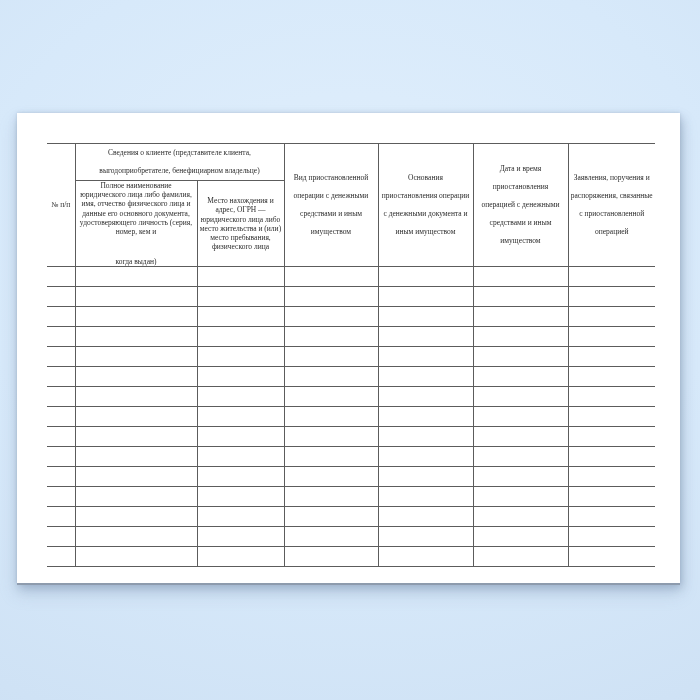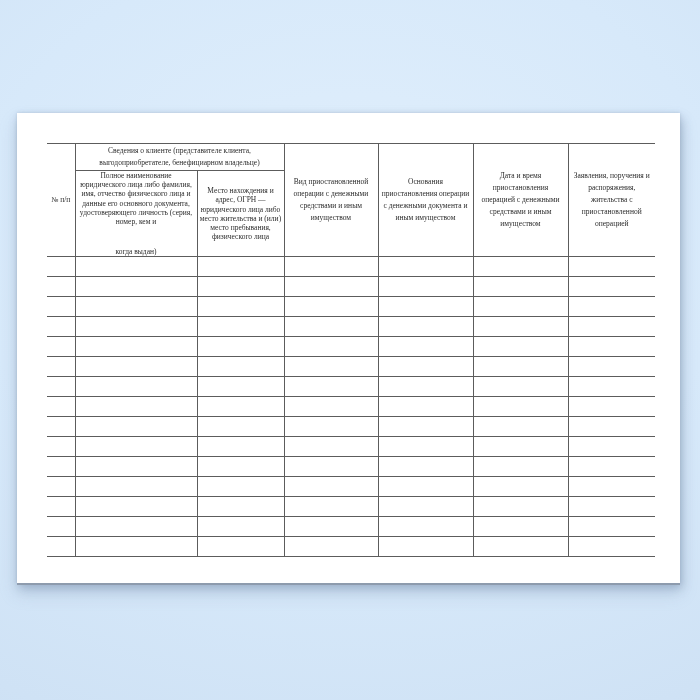--- a/index.html
+++ b/index.html
@@ -46,21 +46,21 @@
     text-align: center;
     vertical-align: middle;
     overflow: hidden;
   }
   
   table.register tr > th:first-child,
   table.register tr > td:first-child { border-left: none; }
   table.register tr > th:last-child,
   table.register tr > td:last-child { border-right: none; }
 
-  tr.h1 th { height: 26px; font-size: 7.5px; line-height: 12px; }
+  tr.h1 th { height: 26px; font-size: 7.5px; line-height: 18px; }
   tr.h2 th { height: 82px; font-size: 7.5px; line-height: 9.2px; }
   th.rowspan-head { font-size: 7.5px; line-height: 9.4px; }
   th.num-head { font-size: 8px; line-height: 10px; }
   tbody.rows td { height: 19px; font-size: 7.5px; }
   .tail-line { margin-top: 21px; }
 </style>
 </head>
 <body>
 
 <div class="paper">
@@ -74,21 +74,21 @@
       <col style="width:95px">
       <col style="width:87px">
     </colgroup>
     <thead>
       <tr class="h1">
         <th rowspan="2" class="num-head">№ п/п</th>
         <th colspan="2">Сведения о клиенте (представителе клиента, выгодоприобретателе, бенефициарном владельце)</th>
         <th rowspan="2" class="rowspan-head">Вид приостановленной операции с денежными средствами и иным имуществом</th>
         <th rowspan="2" class="rowspan-head">Основания приостановления операции с денежными документа и иным имуществом</th>
         <th rowspan="2" class="rowspan-head">Дата и время приостановления операцией с денежными средствами и иным имуществом</th>
-        <th rowspan="2" class="rowspan-head">Заявления, поручения и распоряжения, жительства с приостановленной операцией</th>
+        <th rowspan="2" class="rowspan-head">Заявления, поручения и распоряжения, связанные с приостановленной операцией</th>
       </tr>
       <tr class="h2">
         <th>
           <div>Полное наименование юридического лица либо фамилия, имя, отчество физического лица и данные его основного документа, удостоверяющего личность (серия, номер, кем и</div>
           <div class="tail-line">когда выдан)</div>
         </th>
         <th>Место нахождения и адрес, ОГРН — юридического лица либо место жительства и (или) место пребывания, физического лица</th>
       </tr>
     </thead>
     <tbody class="rows">

